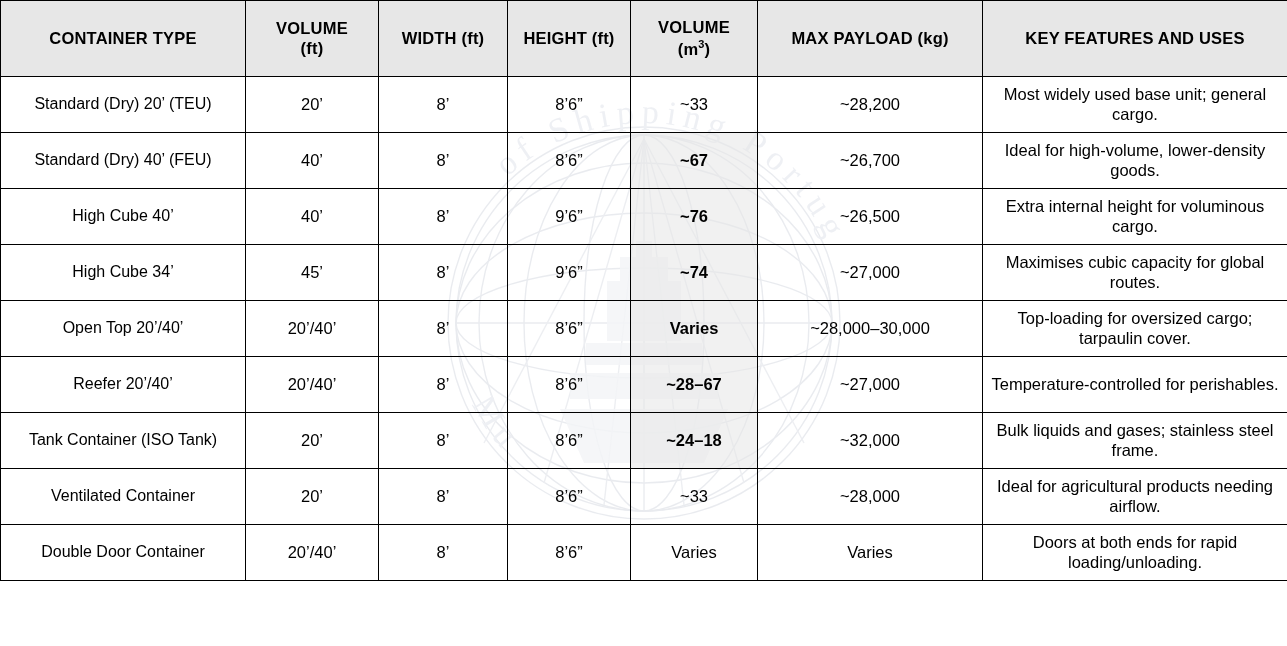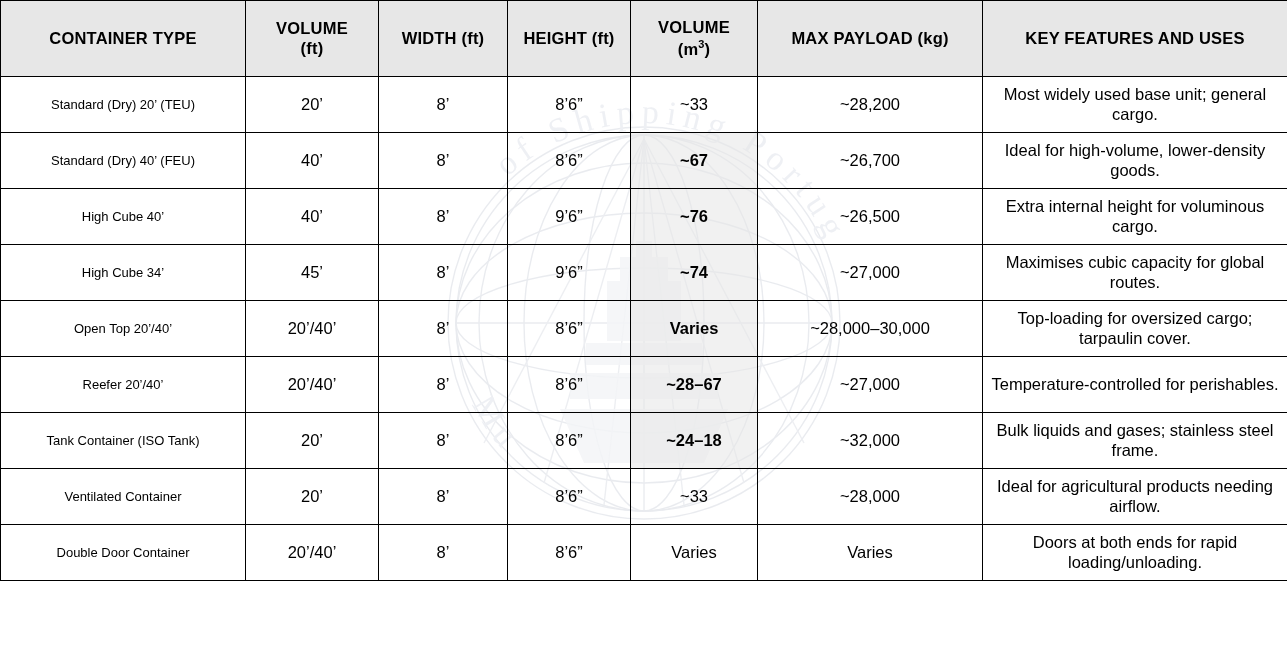--- a/index.html
+++ b/index.html
@@ -58,21 +58,21 @@
     font-weight: bold;
     font-size: 16.5px;
     height: 76px;
     letter-spacing: 0.2px;
   }
   tbody td {
     font-size: 16.5px;
     height: 56px;
     background: transparent;
   }
-  tbody tr td:nth-child(1) { font-size: 13px; margin-top: 24px; }
+  tbody tr td:nth-child(1) { font-size: 16px; margin-top: 24px; }
   tbody td.shaded {
     background: rgba(230,230,230,0.55);
     font-weight: bold;
   }
   .sup { font-size: 11px; vertical-align: super; }
 
   
   col.c0 { width: 245px; }
   col.c1 { width: 133px; }
   col.c2 { width: 129px; }

